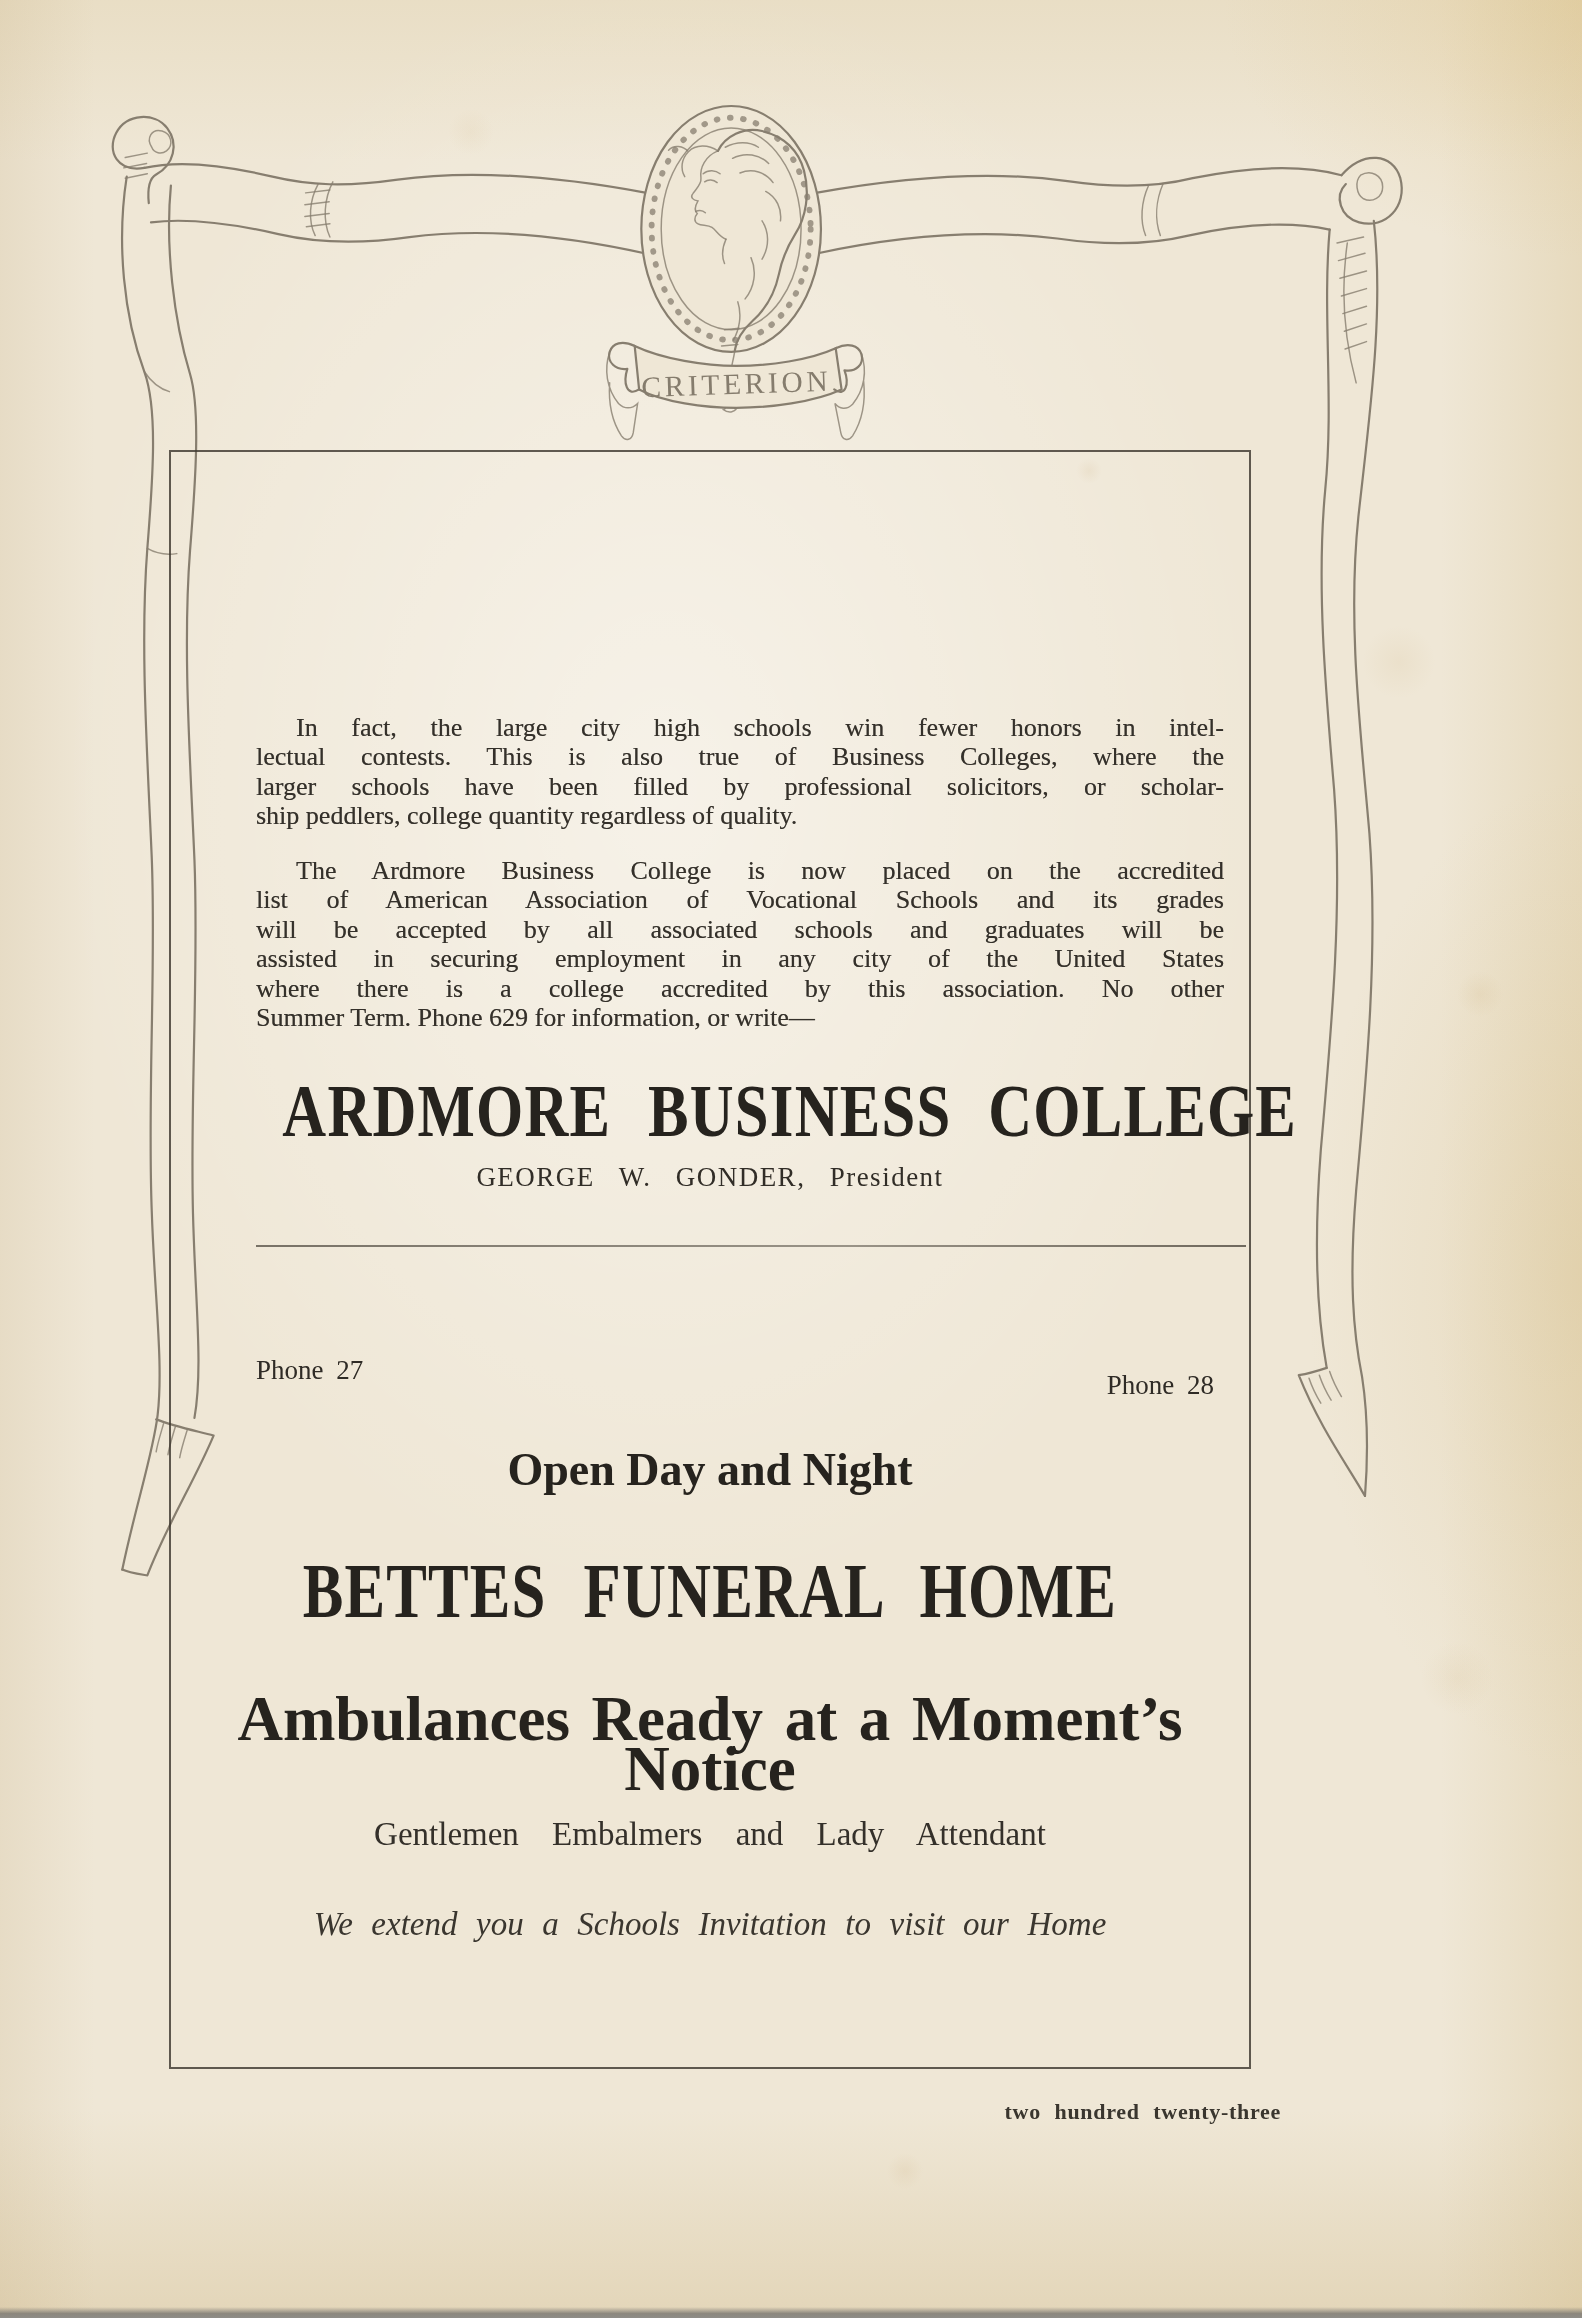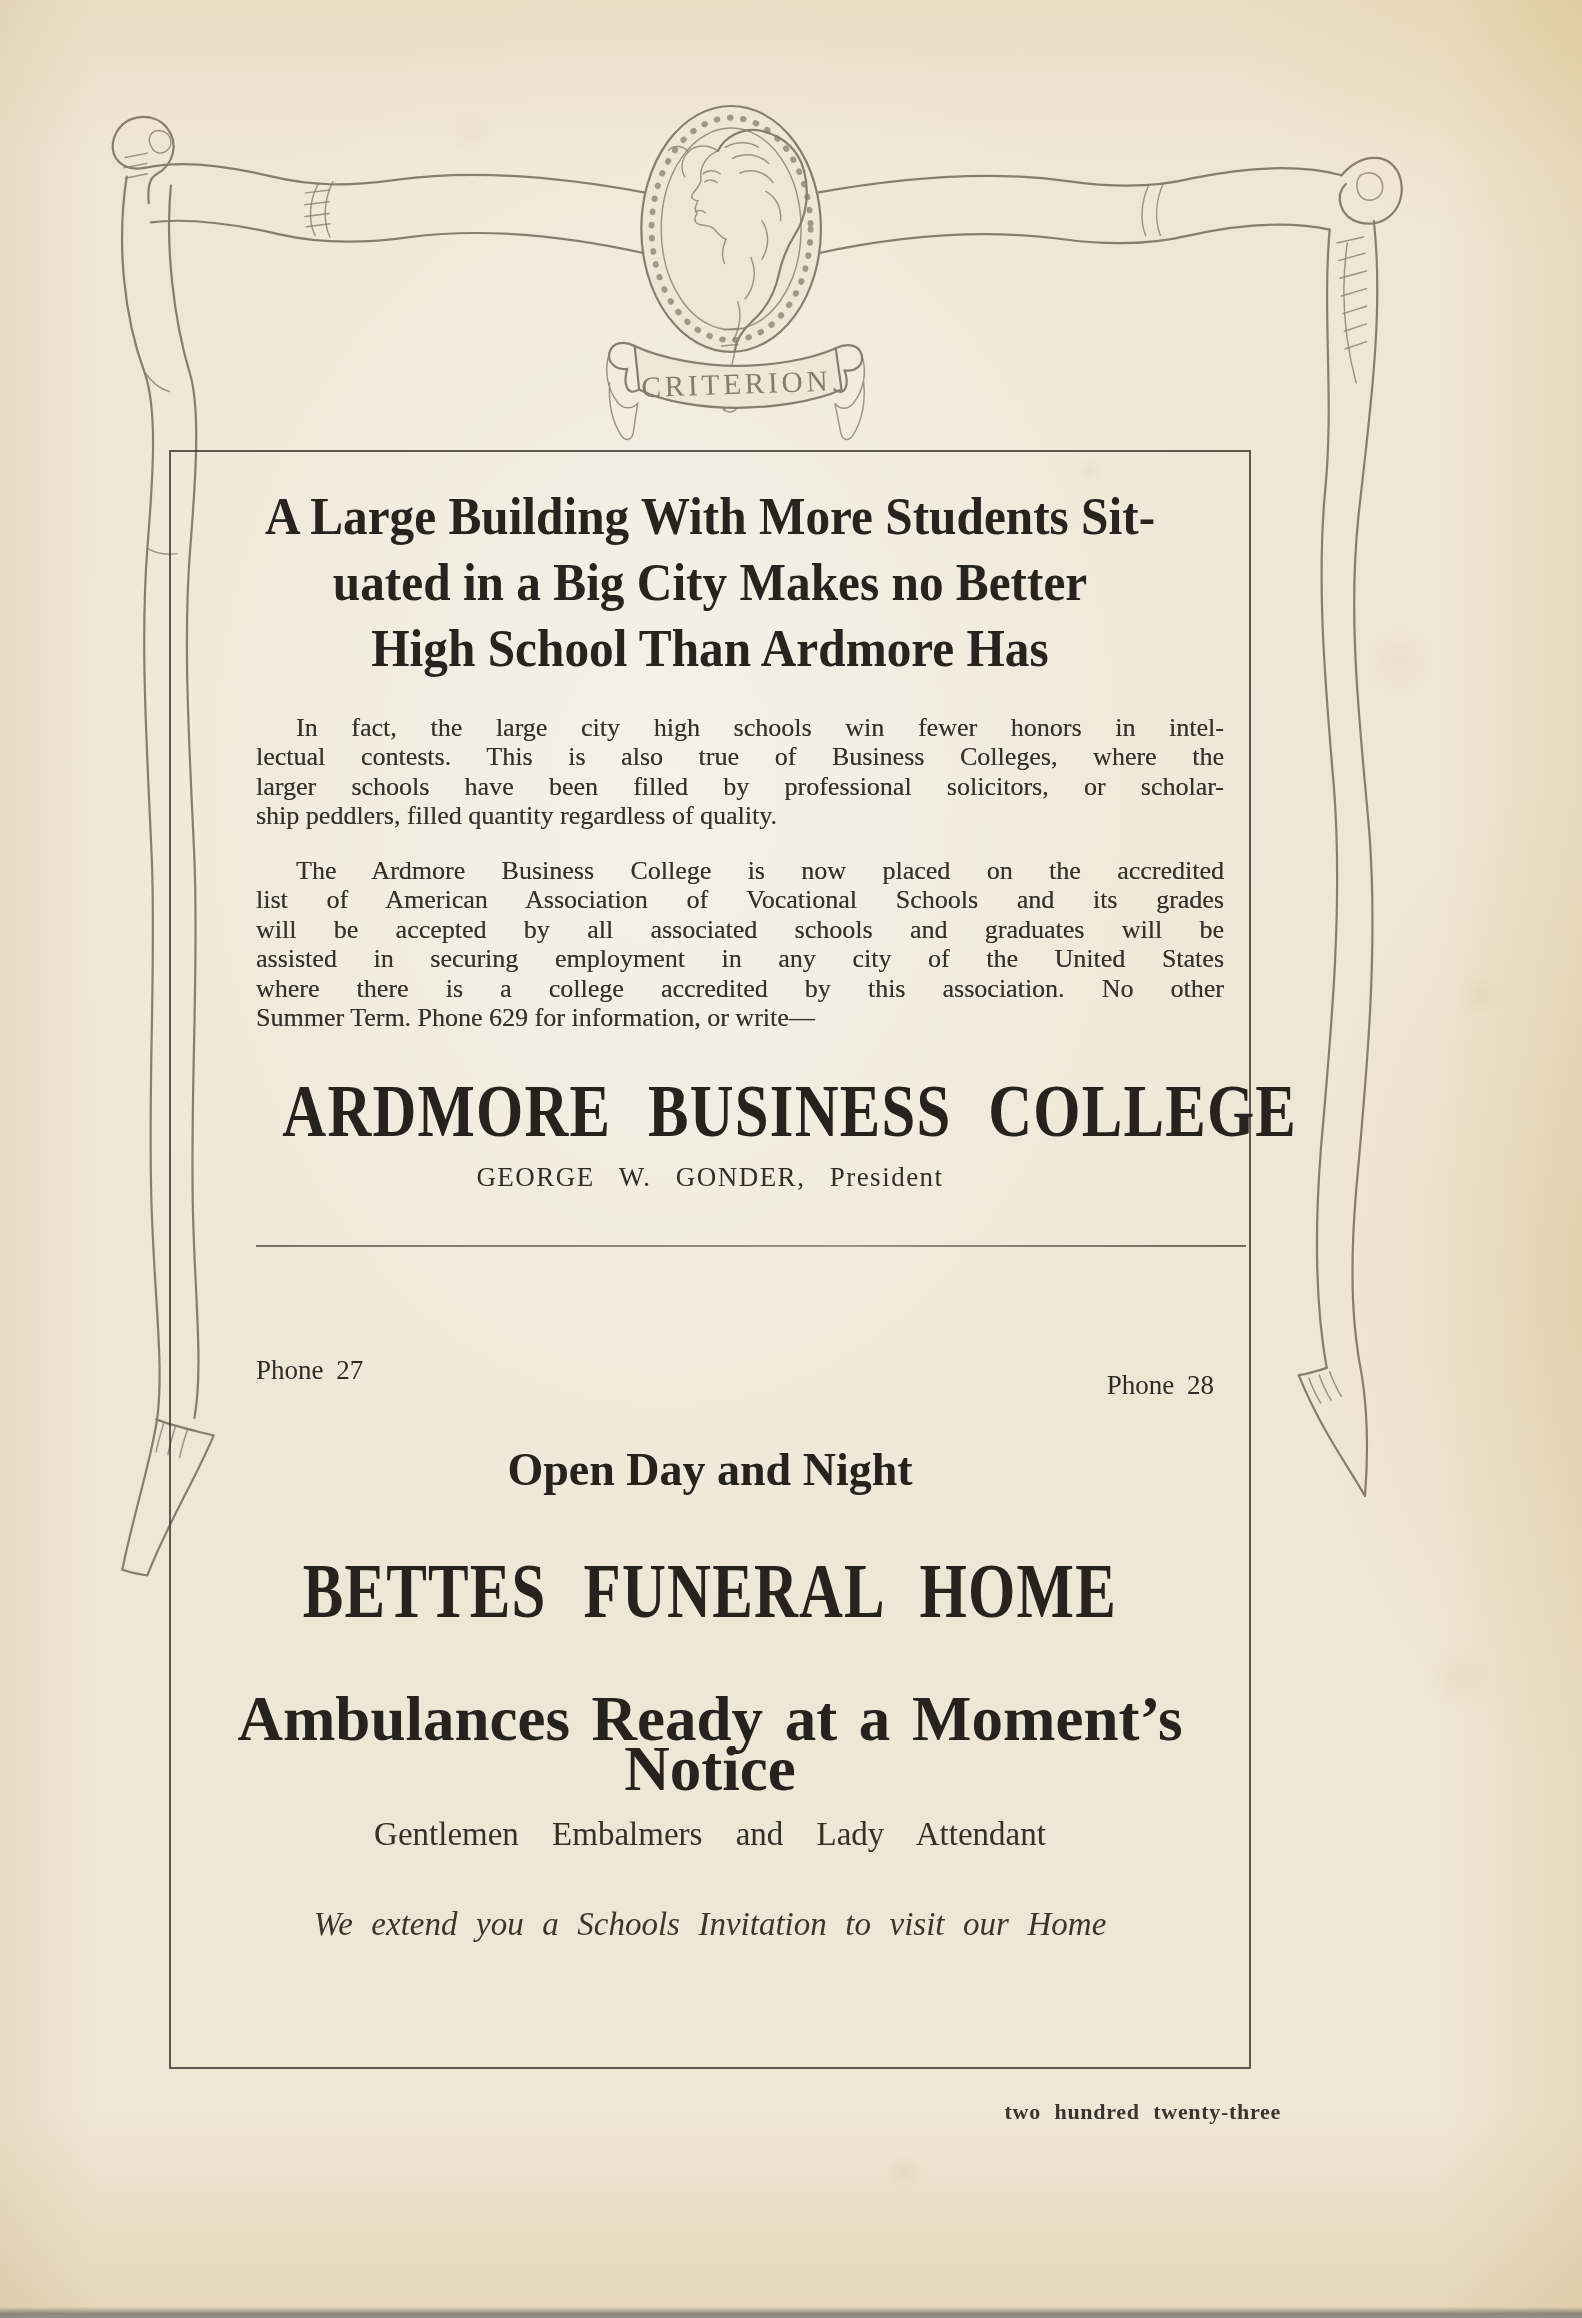--- a/index.html
+++ b/index.html
@@ -131,31 +131,26 @@
         <path class="ink-thin" d="M 828 478 C 820 502 824 528 840 548 C 848 556 858 556 866 548 L 860 588 C 858 598 850 600 844 592 C 832 574 826 550 828 520"></path>
         <path class="ink" d="M 1135 473 C 1152 465 1166 469 1170 481 C 1174 495 1162 506 1147 503 C 1154 522 1148 540 1133 529"></path>
         <path class="ink-thin" d="M 1170 481 C 1178 504 1174 530 1158 549 C 1150 557 1140 556 1134 548 L 1142 588 C 1144 598 1152 600 1158 592 C 1170 573 1176 548 1173 518"></path>
         <text x="1000" y="535" text-anchor="middle" font-family="Liberation Serif, DejaVu Serif, serif" font-size="40" letter-spacing="5" fill="#857c6d" transform="rotate(-2 1000 520)">CRITERION</text>
       </g>
     </g>
   </svg>
 
   <div class="ad-box">
 
-    <div class="abs headline">
-      <div class="hl">A Large Building With More Students Sit-</div>
-      <div class="hl">uated in a Big City Makes no Better</div>
-      <div class="hl">High School Than Ardmore Has</div>
-    </div>
 
     <div class="para para1">
       <div class="pline indent">In fact, the large city high schools win fewer honors in intel-</div>
       <div class="pline">lectual contests.  This is also true of Business Colleges, where the</div>
       <div class="pline">larger schools have been filled by professional solicitors, or scholar-</div>
-      <div class="pline last">ship peddlers, filled quantity regardless of quality.</div>
+      <div class="pline last">ship peddlers, college quantity regardless of quality.</div>
     </div>
 
     <div class="para para2">
       <div class="pline indent">The Ardmore Business College is now placed on the accredited</div>
       <div class="pline">list of American Association of Vocational Schools and its grades</div>
       <div class="pline">will be accepted by all associated schools and graduates will be</div>
       <div class="pline">assisted in securing employment in any city of the United States</div>
       <div class="pline">where there is a college accredited by this association.  No other</div>
       <div class="pline last">Summer Term.  Phone 629 for information, or write—</div>
     </div>

